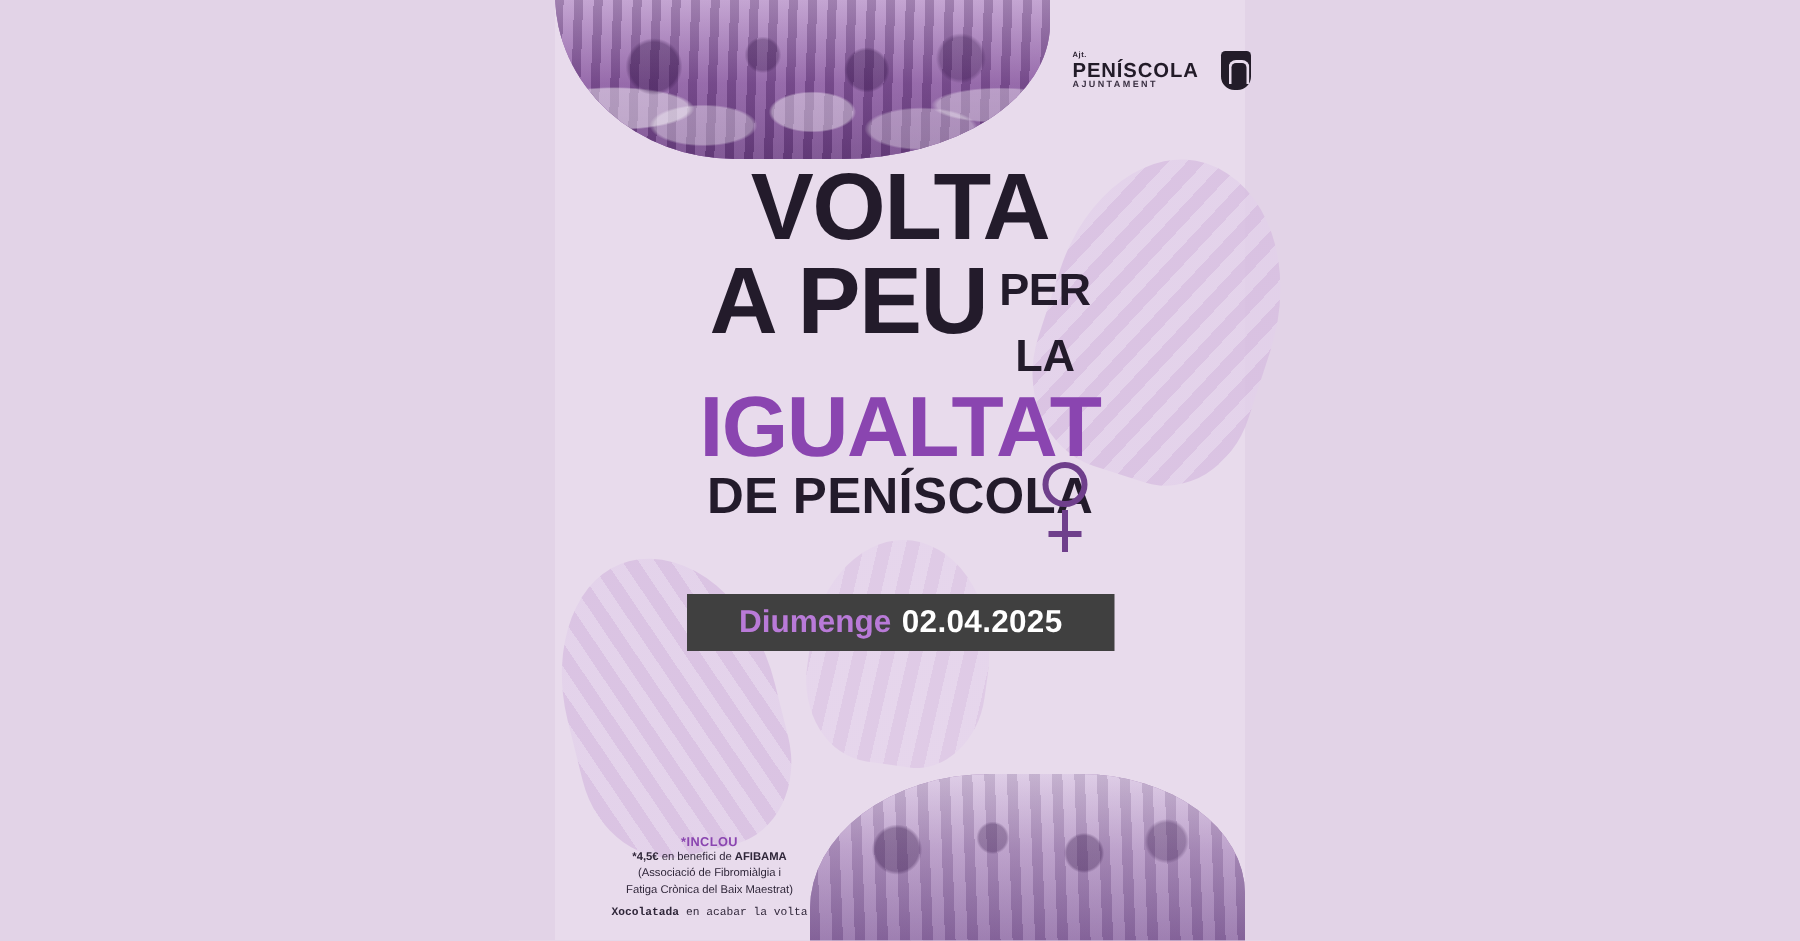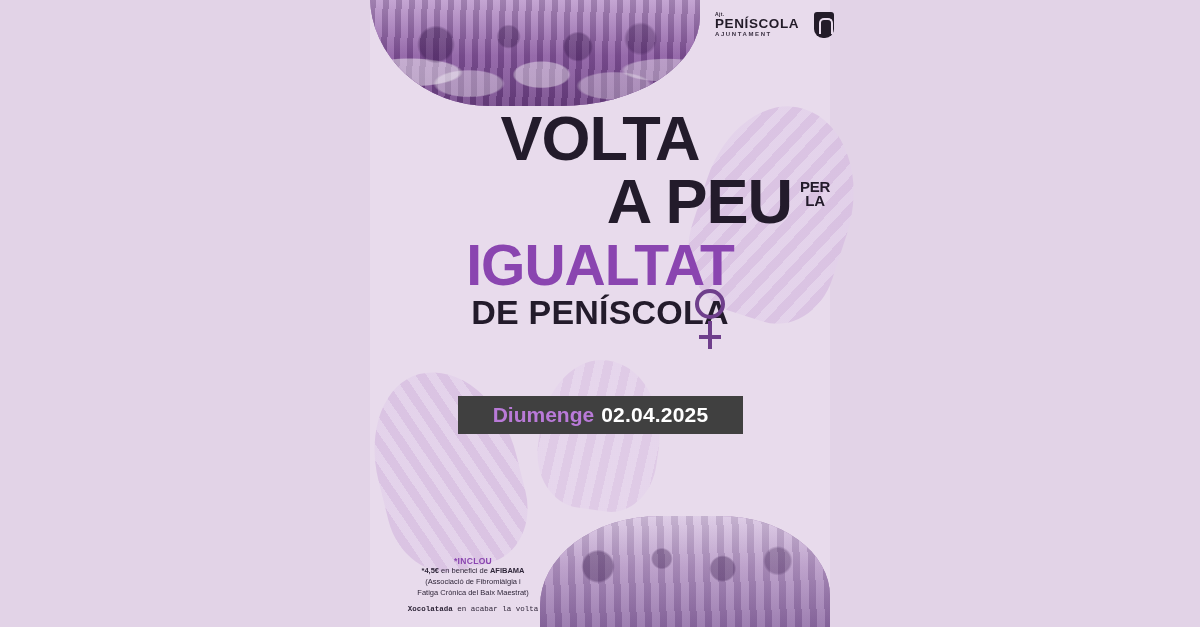--- a/index.html
+++ b/index.html
@@ -107,21 +107,21 @@
     background:
       repeating-linear-gradient(88deg, rgba(90,60,110,.20) 0 7px, rgba(215,195,225,.22) 7px 15px),
       linear-gradient(180deg,#e0d0e8 0%, #b79ac6 45%, #8d6ba3 100%);
   }
 
   
   .logo {
     position: absolute;
     right: 385px; top: 12px;
     width: 100px; height: 48px;
-    display: flex; align-items: flex-start; gap: 15px;
+    display: flex; align-items: flex-end; gap: 15px;
   }
   .logo-text { line-height: 1.02; }
   .logo-tiny {
     font-size: 5px; letter-spacing: .4px; color: #2a2130;
     font-weight: 700;
   }
   .logo-name {
     font-size: 13.5px; font-weight: 700; letter-spacing: .6px; color: #221b28;
   }
   .logo-sub {
@@ -155,31 +155,31 @@
     font-size: 63px;
     font-weight: 900;
     letter-spacing: -1px;
     color: #231b2b;
     line-height: .96;
   }
   .line2 {
     margin-top: 4px;
     display: flex;
     align-items: flex-start;
-    justify-content: flex-end;
+    justify-content: center;
     gap: 8px;
     line-height: .95;
   }
   .line2 .apeu {
     font-size: 63px; font-weight: 900; color: #231b2b; letter-spacing: -1px;
   }
   .perla {
     display: flex; flex-direction: column;
-    font-size: 15px; font-weight: 900; color: #231b2b;
-    line-height: .92; padding-top: 8px; letter-spacing: -.3px;
+    font-size: 30px; font-weight: 900; color: #231b2b;
+    line-height: .92; padding-top: 8px; letter-spacing: -.3px; gap: 16px;
   }
   .line3 {
     margin-top: 6px;
     font-size: 57px; font-weight: 900; color: #8a45b0; letter-spacing: -1px;
     line-height: .96;
   }
   .line4 {
     margin-top: 2px;
     font-size: 34px; font-weight: 800; color: #231b2b; letter-spacing: .2px;
     position: relative; line-height: 1;

